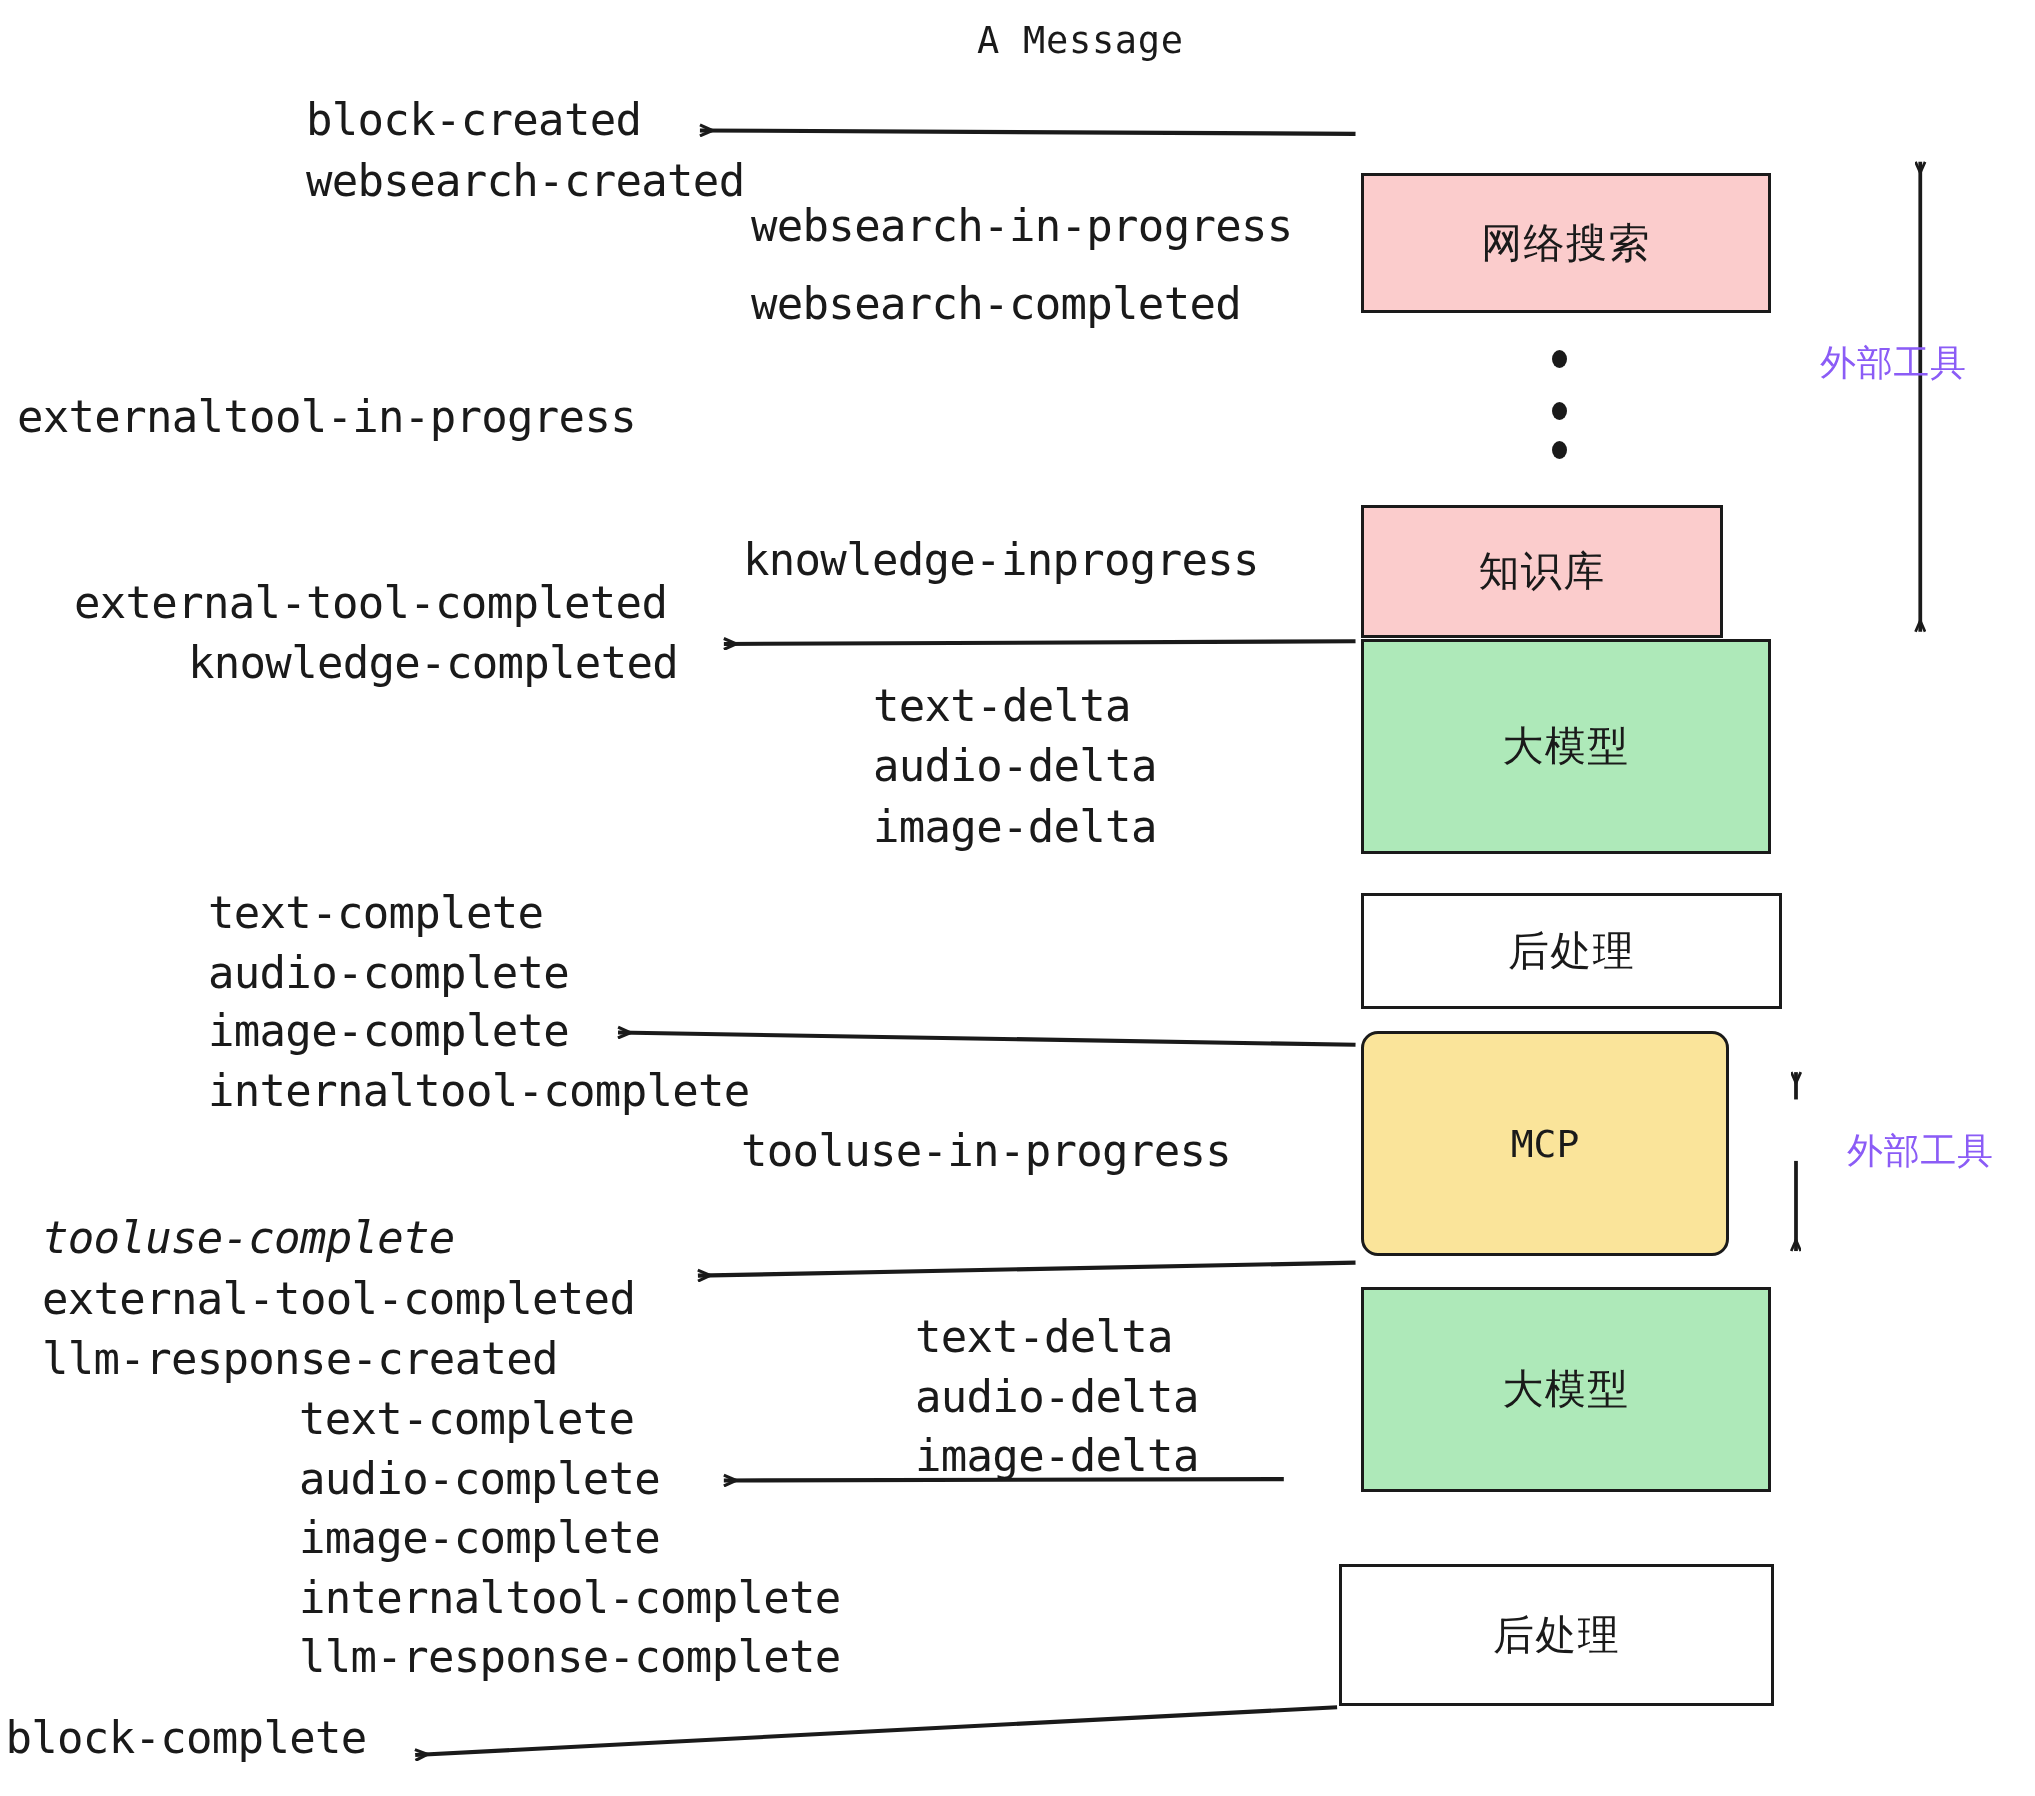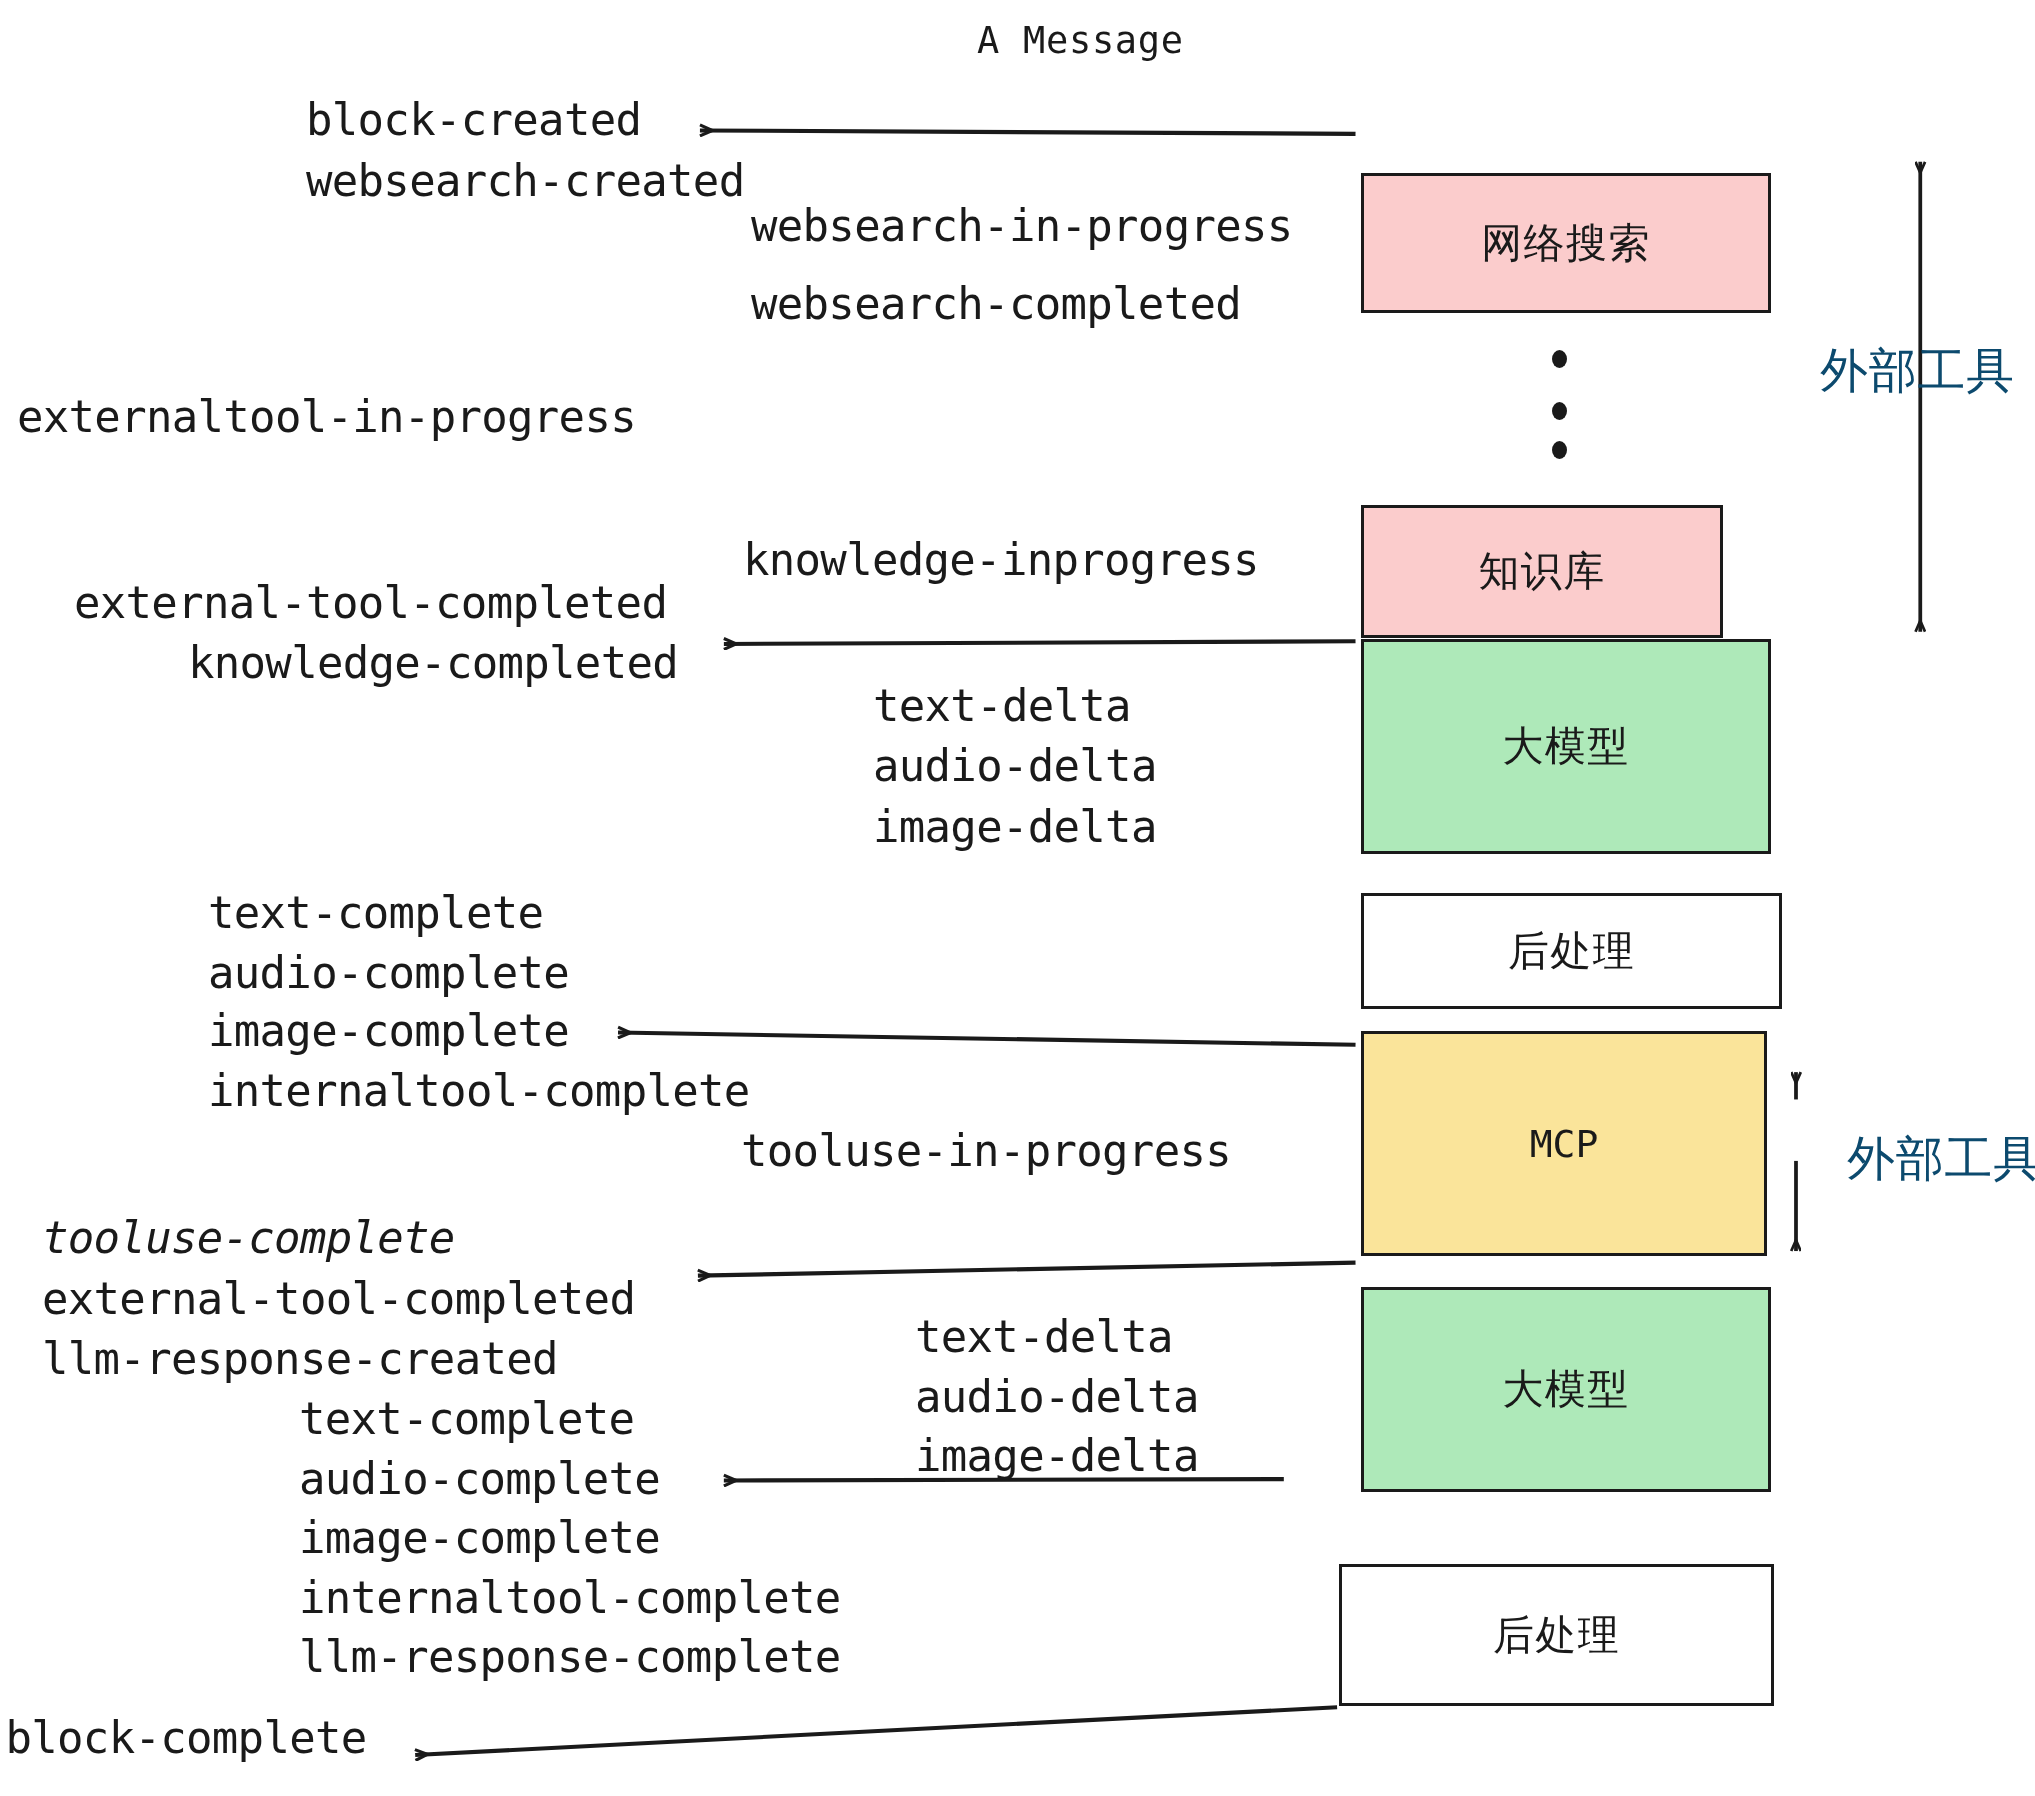--- a/index.html
+++ b/index.html
@@ -46,22 +46,22 @@
     letter-spacing: 1.4px;
   }
   .box.mono {
     font-family: "DejaVu Sans Mono", monospace;
     font-size: 38px;
     letter-spacing: 0;
   }
   .cn-label {
     position: absolute;
     font-family: "DejaVu Sans", sans-serif;
-    font-size: 48px;
-    color: #0c4a6e;
+    font-size: 36px;
+    color: #8b5cf6;
     white-space: nowrap;
     letter-spacing: 0.7px;
   }
   .dot {
     position: absolute;
     width: 15px;
     height: 18px;
     background: #1a1a1a;
     border-radius: 50%;
   }
@@ -104,21 +104,21 @@
         <line x1="2630" y1="1610" x2="2630" y2="1570" marker-end="url(#ah)"></line>
         <line x1="2630" y1="1700" x2="2630" y2="1832" marker-end="url(#ah)"></line>
       </g>
   </svg>
 
   <div id="boxes-layer">
       <div class="box" style="left: 1361px; top: 173px; width: 410px; height: 140px; background: rgb(251, 204, 204);">网络搜索</div>
       <div class="box" style="left: 1361px; top: 505px; width: 362px; height: 133px; background: rgb(251, 204, 204);">知识库</div>
       <div class="box" style="left: 1361px; top: 639px; width: 410px; height: 215px; background: rgb(174, 233, 185);">大模型</div>
       <div class="box" style="left: 1361px; top: 893px; width: 421px; height: 116px; background: rgb(255, 255, 255);">后处理</div>
-      <div class="box mono" style="left: 1361px; top: 1031px; width: 406px; height: 225px; background: rgb(250, 228, 154);">MCP</div>
+      <div class="box mono" style="left: 1361px; top: 1031px; width: 368px; height: 225px; background: rgb(250, 228, 154); border-radius: 17px;">MCP</div>
       <div class="box" style="left: 1361px; top: 1287px; width: 410px; height: 205px; background: rgb(174, 233, 185);">大模型</div>
       <div class="box" style="left: 1339px; top: 1564px; width: 435px; height: 142px; background: rgb(255, 255, 255);">后处理</div>
     </div>
   <div id="dots-layer">
       <div class="dot" style="left: 1552px; top: 350px;"></div>
       <div class="dot" style="left: 1552px; top: 402px;"></div>
       <div class="dot" style="left: 1552px; top: 441px;"></div>
     </div>
   <div id="events-layer">
       <div class="evt" style="left: 306px; top: 98px;">block-created</div>

